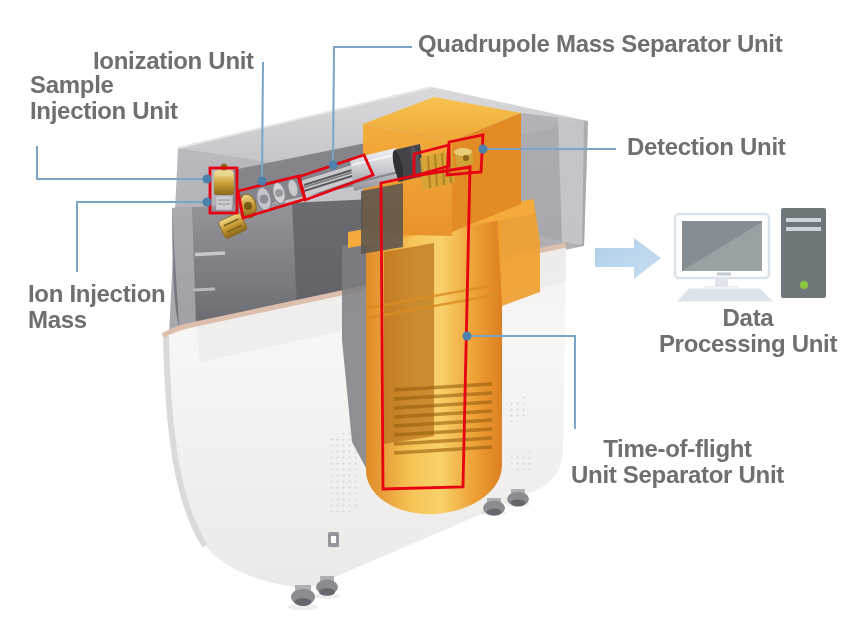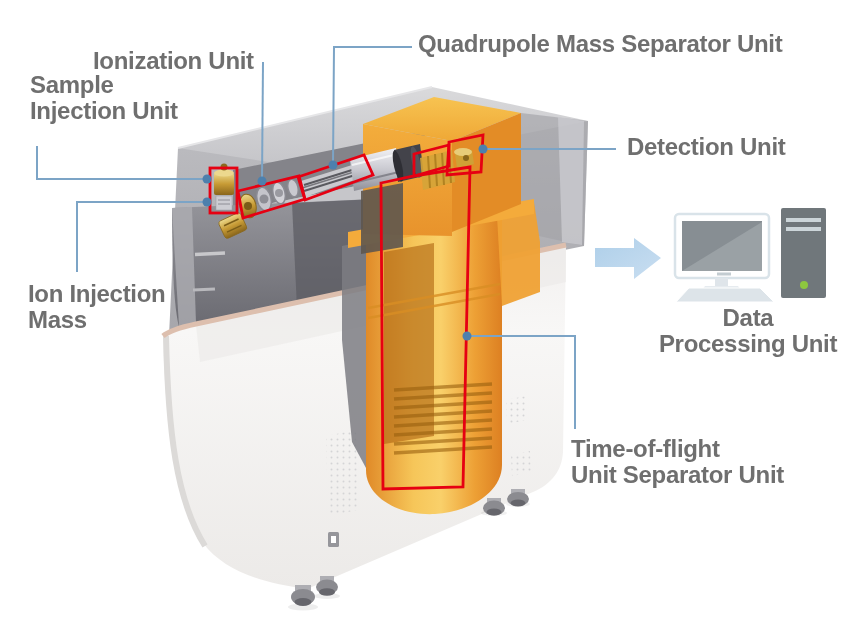--- a/index.html
+++ b/index.html
@@ -7,21 +7,21 @@
          font-family:"Liberation Sans",sans-serif;}
   #art{position:absolute;left:0;top:0;}
   .label{position:absolute;color:#6f6f6f;font-weight:700;font-size:24px;line-height:26px;
          letter-spacing:-0.3px;white-space:nowrap;}
   .label span{display:block;}
   .lbl-ionization{left:93px;top:31px;margin-top:17px;}
   .lbl-quadrupole{left:418px;top:31px;text-align:right;}
   .lbl-sample{left:30px;top:72px;}
   .lbl-ion-injection{left:28px;top:281px;}
   .lbl-detection{left:627px;top:134px;}
-  .lbl-tof{left:571px;top:436px;}
+  .lbl-tof{left:571px;top:436px;text-align:center;}
   .lbl-data{left:640px;top:305px;width:216px;text-align:center;}
 </style>
 </head>
 <body>
 
 <div id="stage">
 
 <svg id="art" width="852" height="640" viewBox="0 0 852 640">
   <defs>
     <linearGradient id="gTop" x1="0" y1="0" x2="0" y2="1">

